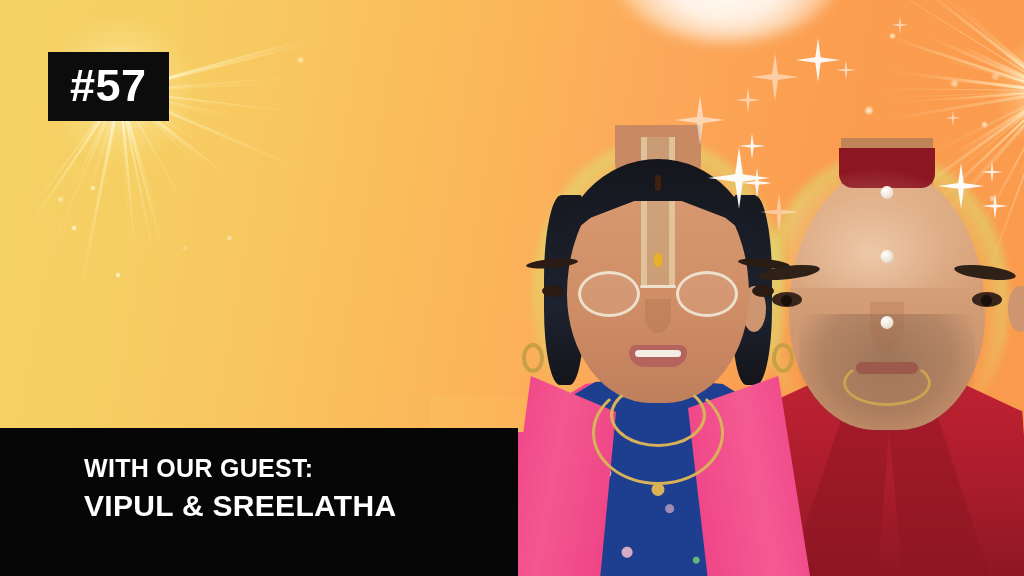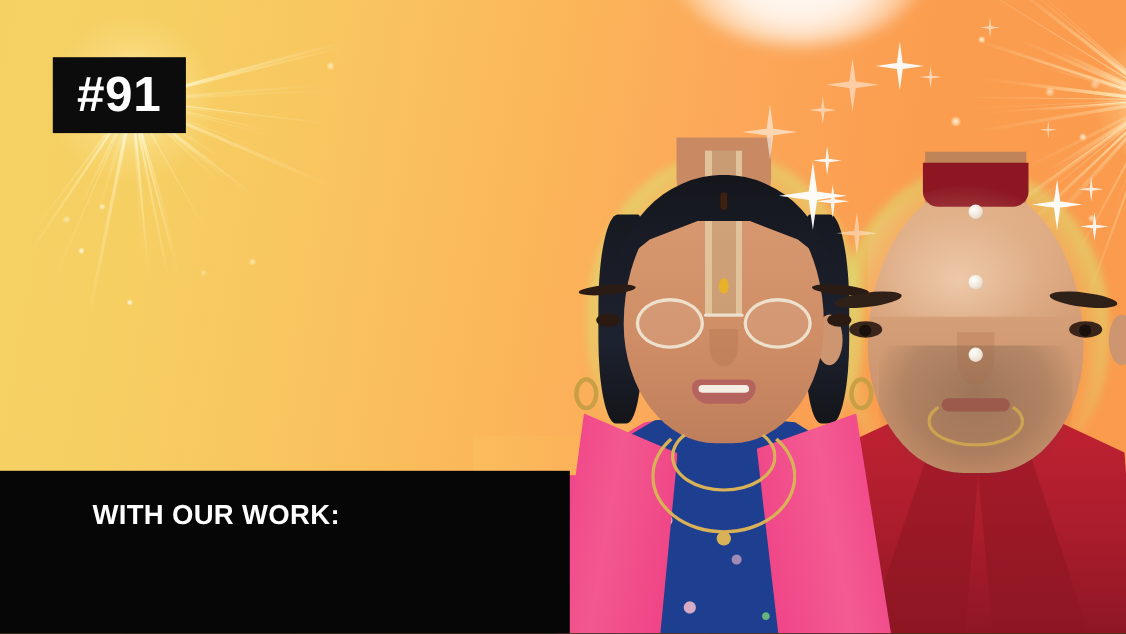--- a/index.html
+++ b/index.html
@@ -570,25 +570,26 @@
         <b></b>
         <i></i>
       </div>
       <div class="star" style="left: 945px; top: 110px; width: 16px; height: 16px; opacity: 0.55;">
         <b></b>
         <i></i>
       </div>
     </div>
 
   <div class="headline-col">
-    <div class="badge">#91</div>
+    <div class="badge">#57</div>
   </div>
 
   <div class="wedge"></div>
 
   <div class="lower-bar">
 
     <div class="guest-block">
-      <div class="guest-label">WITH OUR WORK:</div>
+      <div class="guest-label">WITH OUR GUEST:</div>
+      <div class="guest-names">VIPUL &amp; SREELATHA</div>
     </div>
   </div>
 
 </div>
 
 </body></html>

